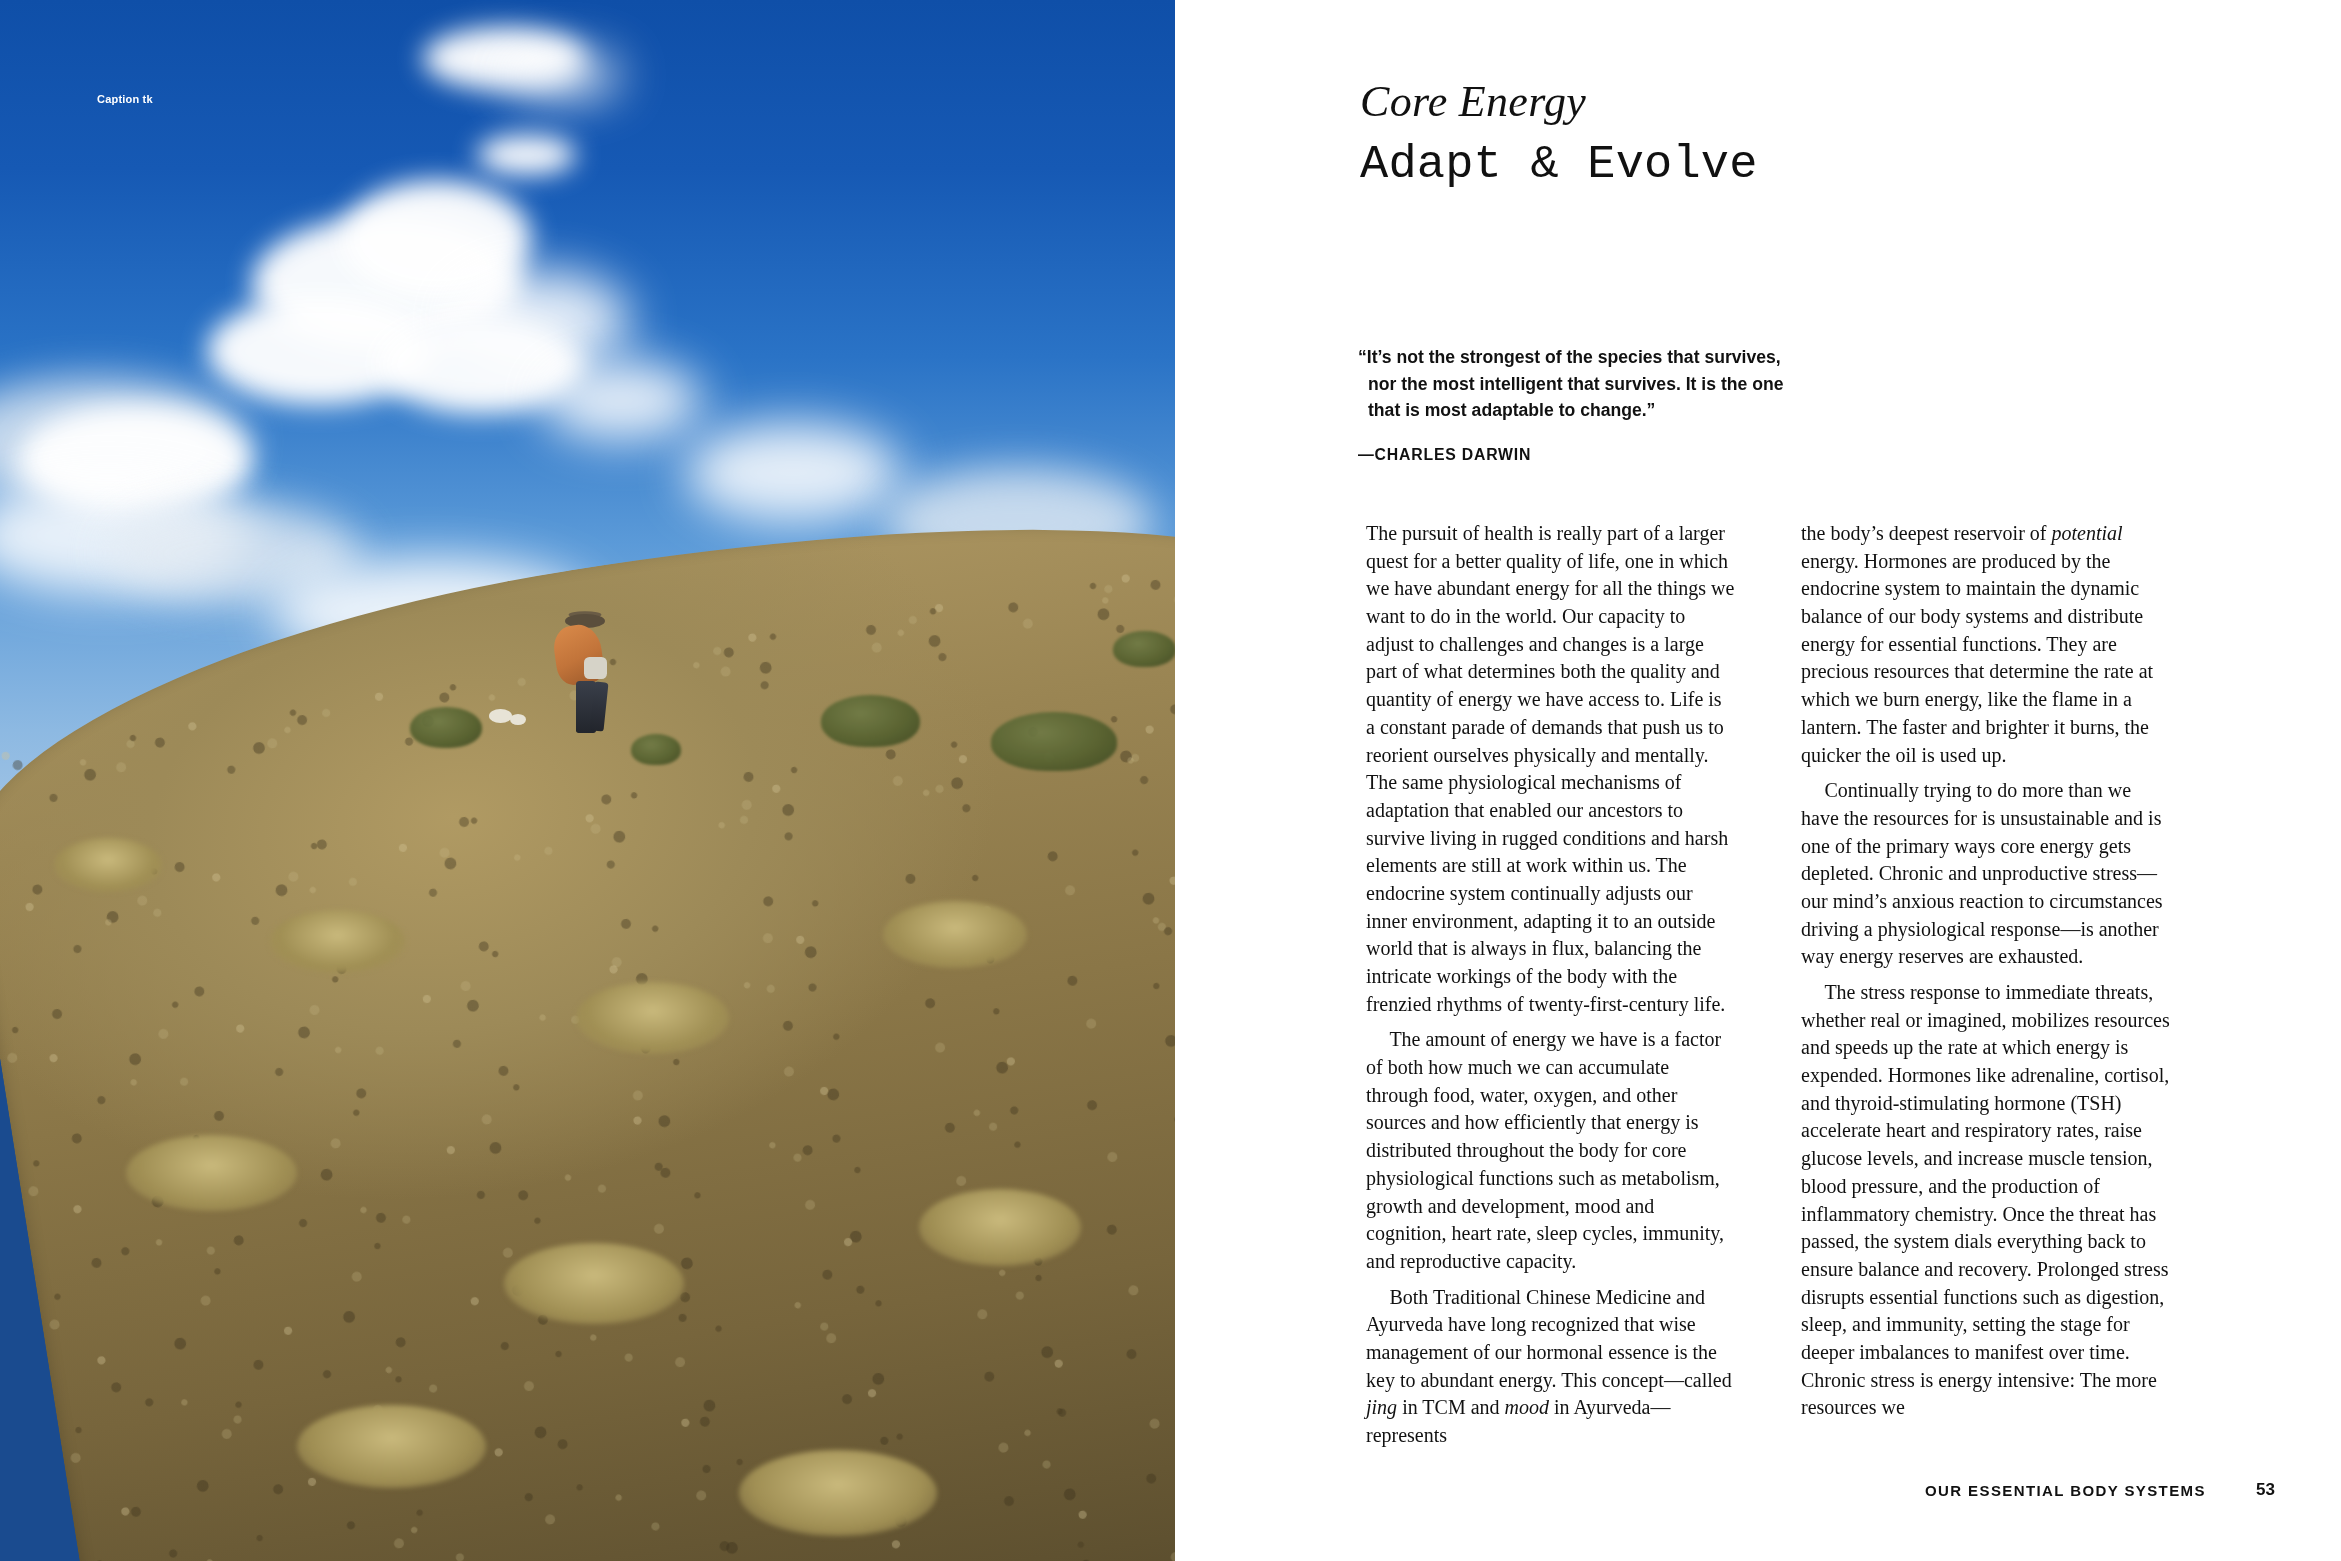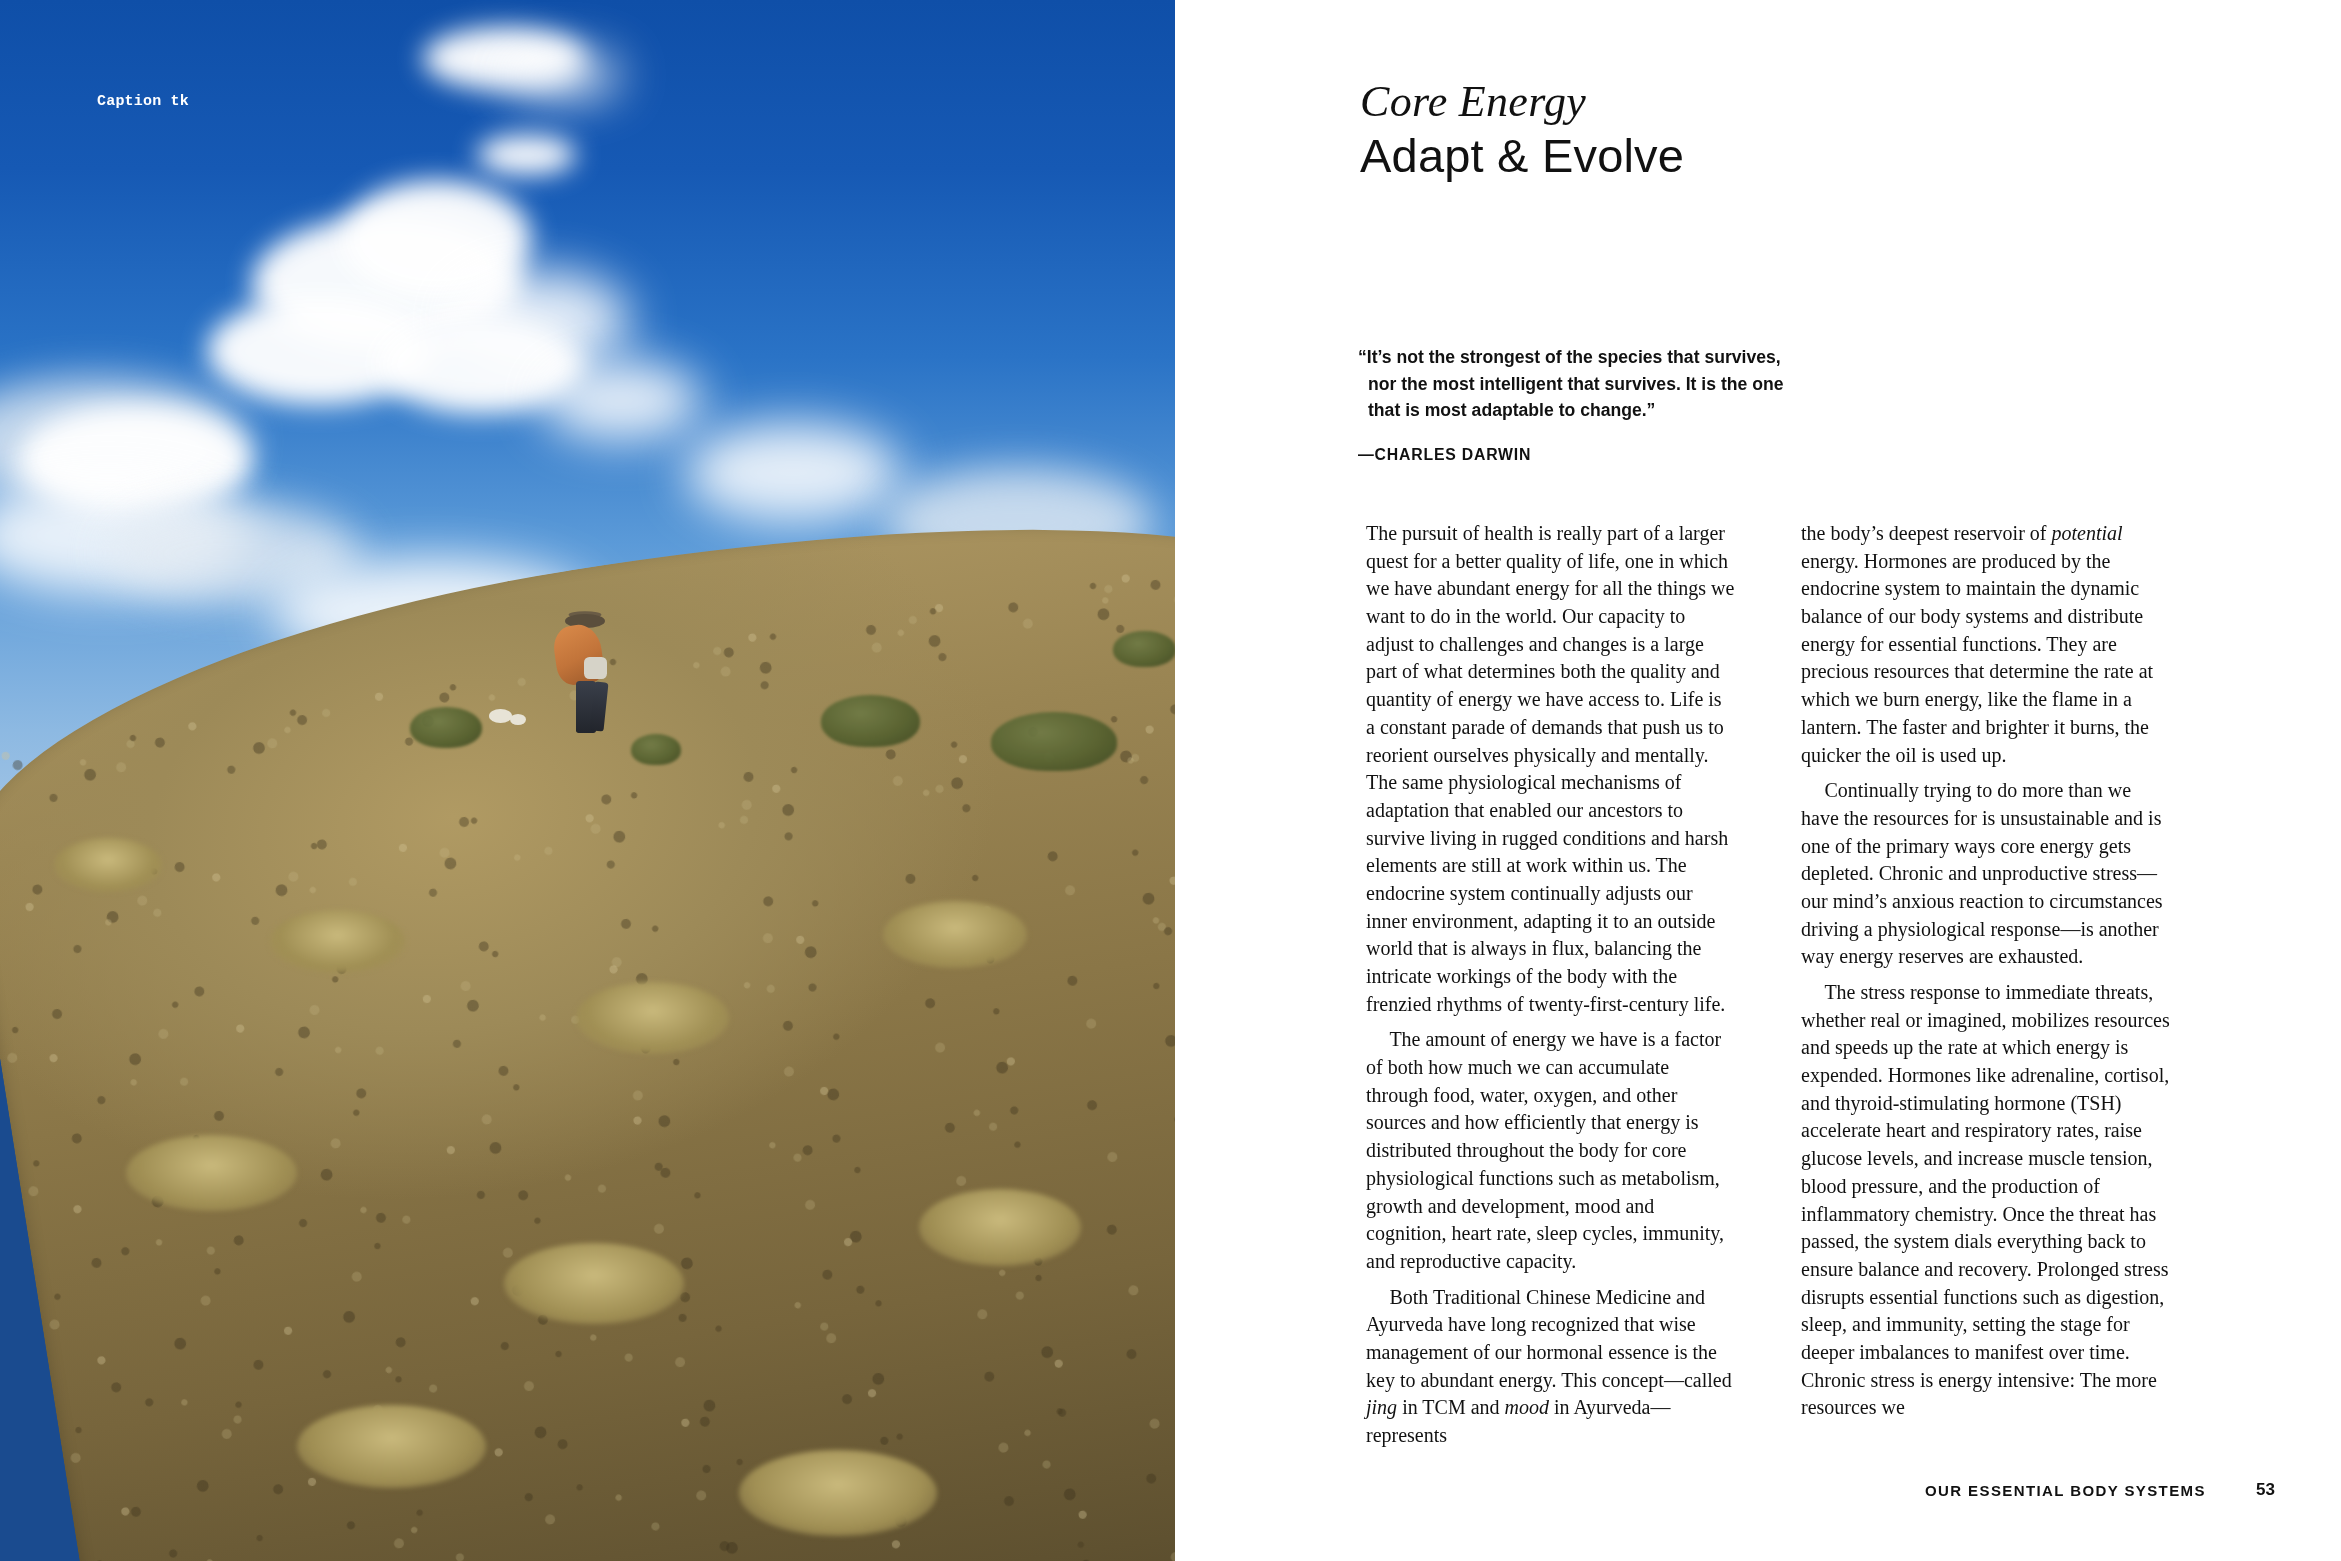--- a/index.html
+++ b/index.html
@@ -133,22 +133,22 @@
     width: 23.4px; height: 14.4px;
     background: #e7e3d6;
     border-radius: 50%;
     filter: blur(0.5px);
   }
   .caption-tk {
     position: absolute;
     left: 97px;
     top: 93px;
     color: #ffffff;
-    font-family: Liberation Mono, monospace;
-    font-size: 15px;
+    font-family: Liberation Sans, sans-serif;
+    font-size: 11px;
     font-weight: 700;
     letter-spacing: 0.2px;
   }
 
   
   .page-right {
     position: relative;
     width: 1166px;
     height: 1386px;
     background: #ffffff;
@@ -160,25 +160,25 @@
   }
   .title-kicker {
     font-family: "Liberation Serif", serif;
     font-style: italic;
     font-size: 44px;
     line-height: 1.06;
     color: #111;
     letter-spacing: 0.3px;
   }
   .title-main {
-    font-family: Liberation Sans, sans-serif;
+    font-family: Liberation Mono, monospace;
     font-size: 47px;
     line-height: 1.1;
     color: #111;
-    margin-top: 4px;
+    margin-top: 13px;
     letter-spacing: 0.2px;
   }
   .quote-block {
     position: absolute;
     left: 183px;
     top: 344px;
     width: 504px;
     font-family: "Liberation Sans", sans-serif;
     font-size: 17.6px;
     font-weight: 700;

